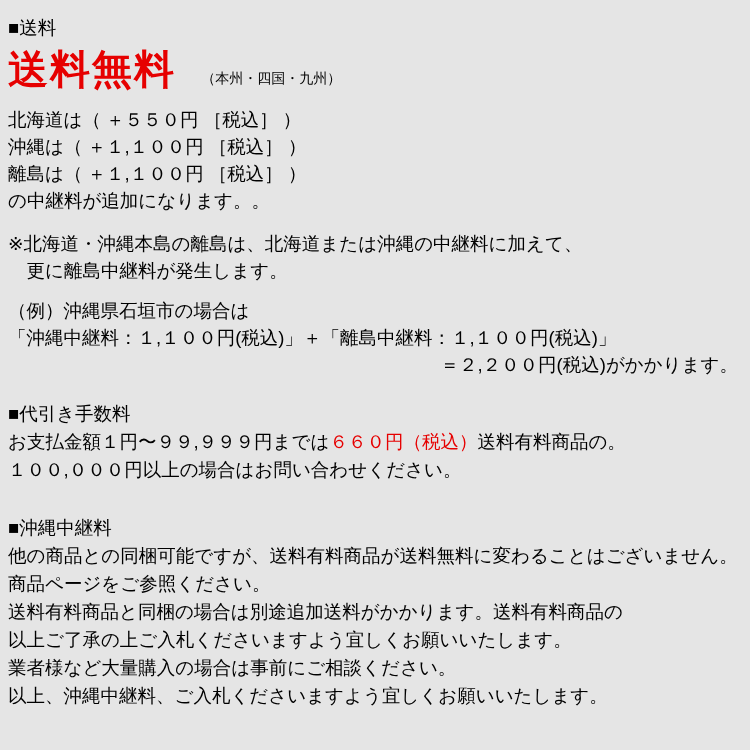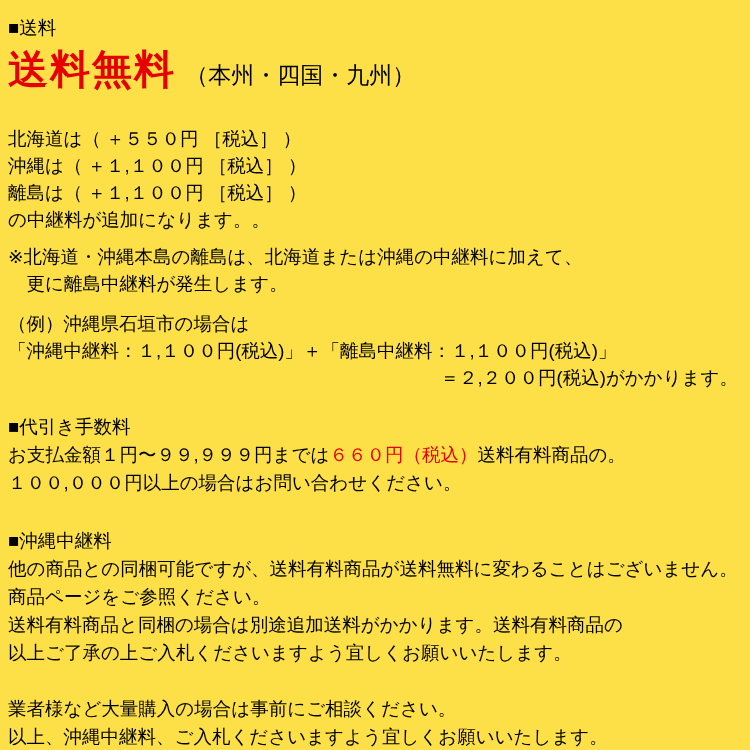--- a/index.html
+++ b/index.html
@@ -1,44 +1,44 @@
 <!DOCTYPE html>
 <html style="--accent-red: #e60000;"><head>
 <meta charset="utf-8">
 <style>
   html,body{margin:0;padding:0;background:#fff;}
   .doc{
     position:relative;
     width:750px;height:750px;
     box-sizing:border-box;
-    background:#fde047;
+    background:#e5e5e5;
     color:#000;
     font-family:"Liberation Sans","DejaVu Sans",sans-serif;
     font-size:18.5px;
     line-height:27px;
     padding:14px 12px 0 8px;
     overflow:hidden;
   }
   .line{white-space:nowrap;}
   .sec-title{white-space:nowrap;}
   .free-line{margin-top:4px;line-height:48px;white-space:nowrap;}
   .free-big{
     color:var(--accent-red,#e60000);
     font-size:40px;
     font-weight:bold;
     letter-spacing:2px;
   }
-  .free-region{font-size:23px;margin-left:4px;}
-  .block-surcharge{margin-top:24px;}
-  .block-note{margin-top:10px;}
+  .free-region{font-size:14px;margin-left:20px;}
+  .block-surcharge{margin-top:4px;}
+  .block-note{margin-top:16px;}
   .block-example{margin-top:13px;}
   .align-right{text-align:right;white-space:nowrap;}
   .sec-cod{margin-top:22px;line-height:28px;}
   .sec-bundle{margin-top:30px;line-height:28px;}
-  .sec-footer{margin-top:28px;line-height:28px;}
+  .sec-footer{line-height:28px;}
   .red{color:var(--accent-red,#e60000);}
 </style>
 </head>
 <body>
 
 <div class="doc">
 
   <div class="sec-title">■送料</div>
 
   <div class="free-line">

